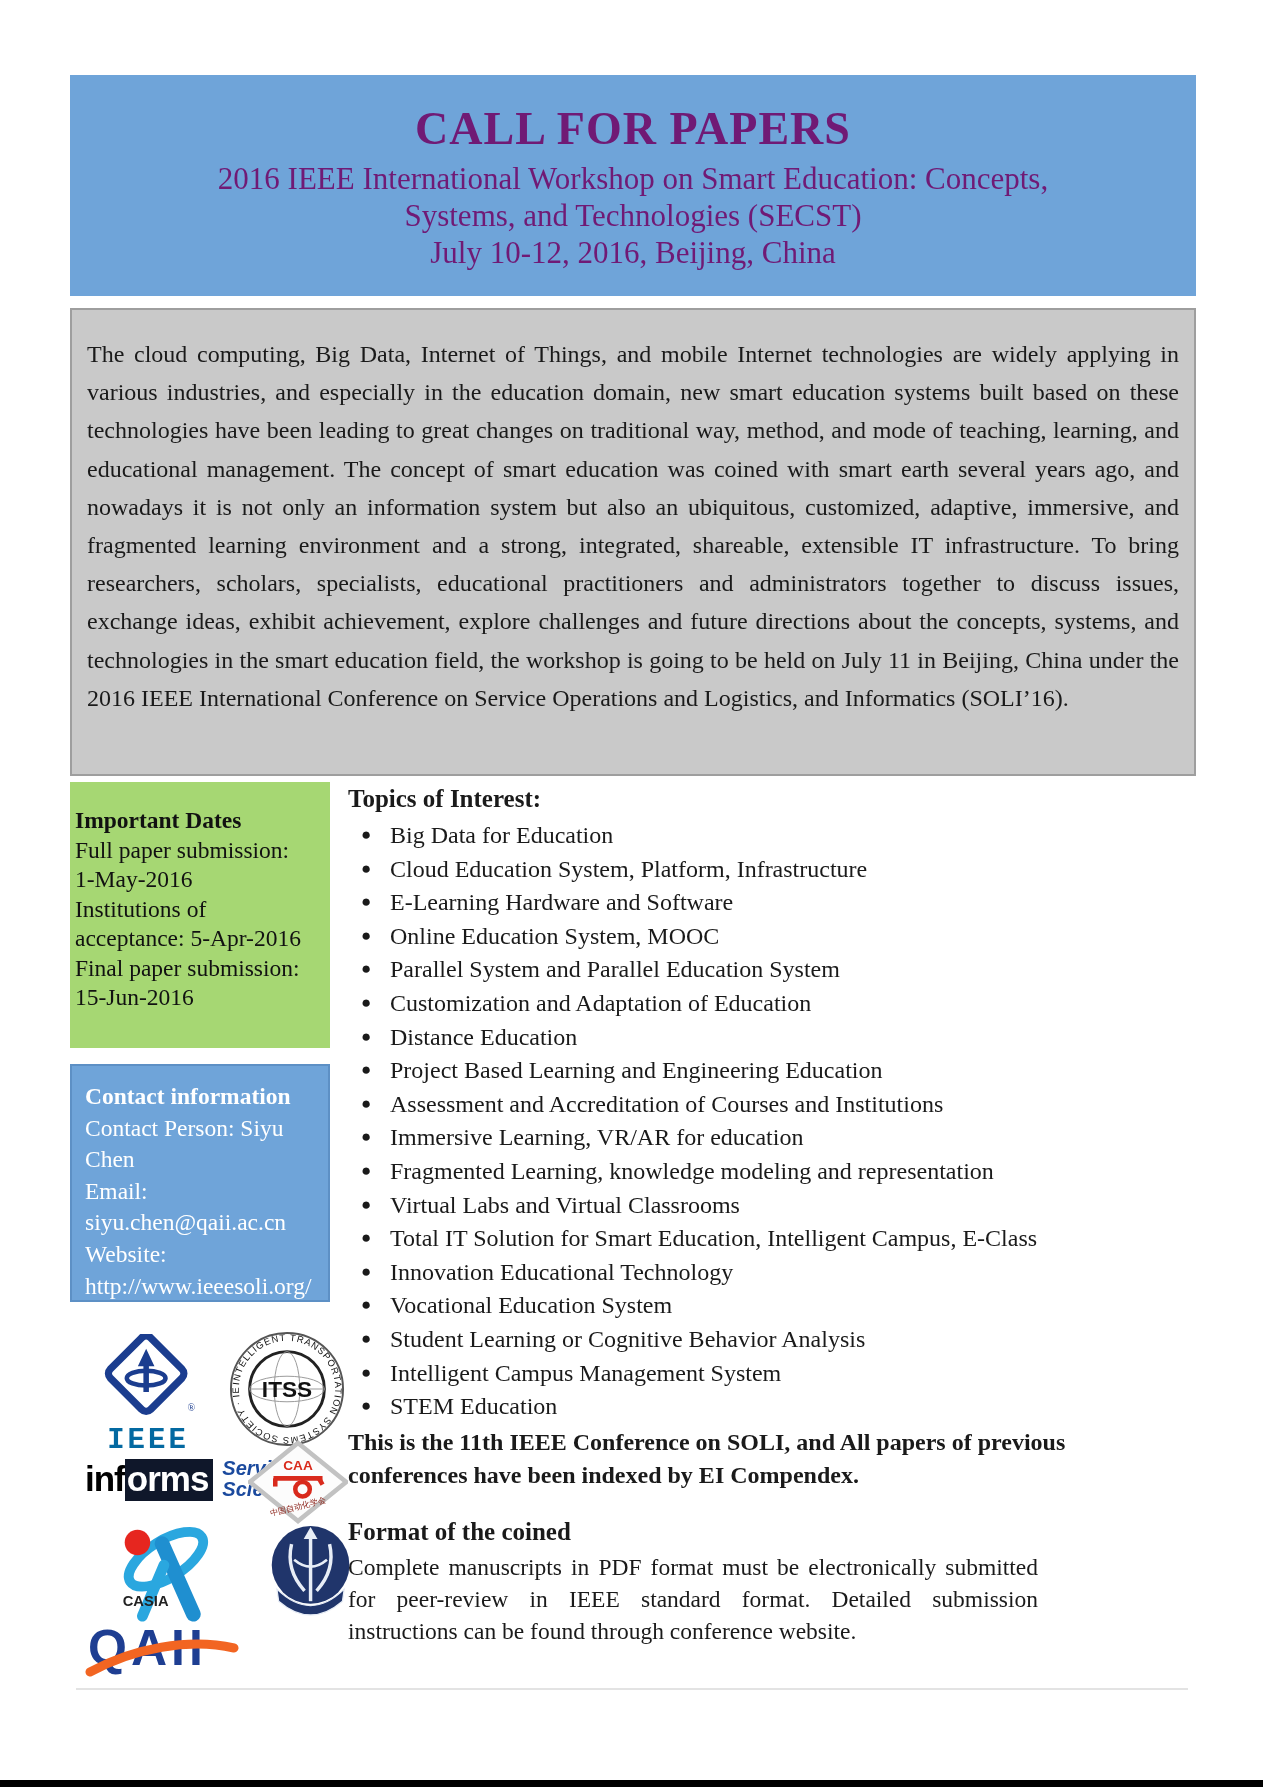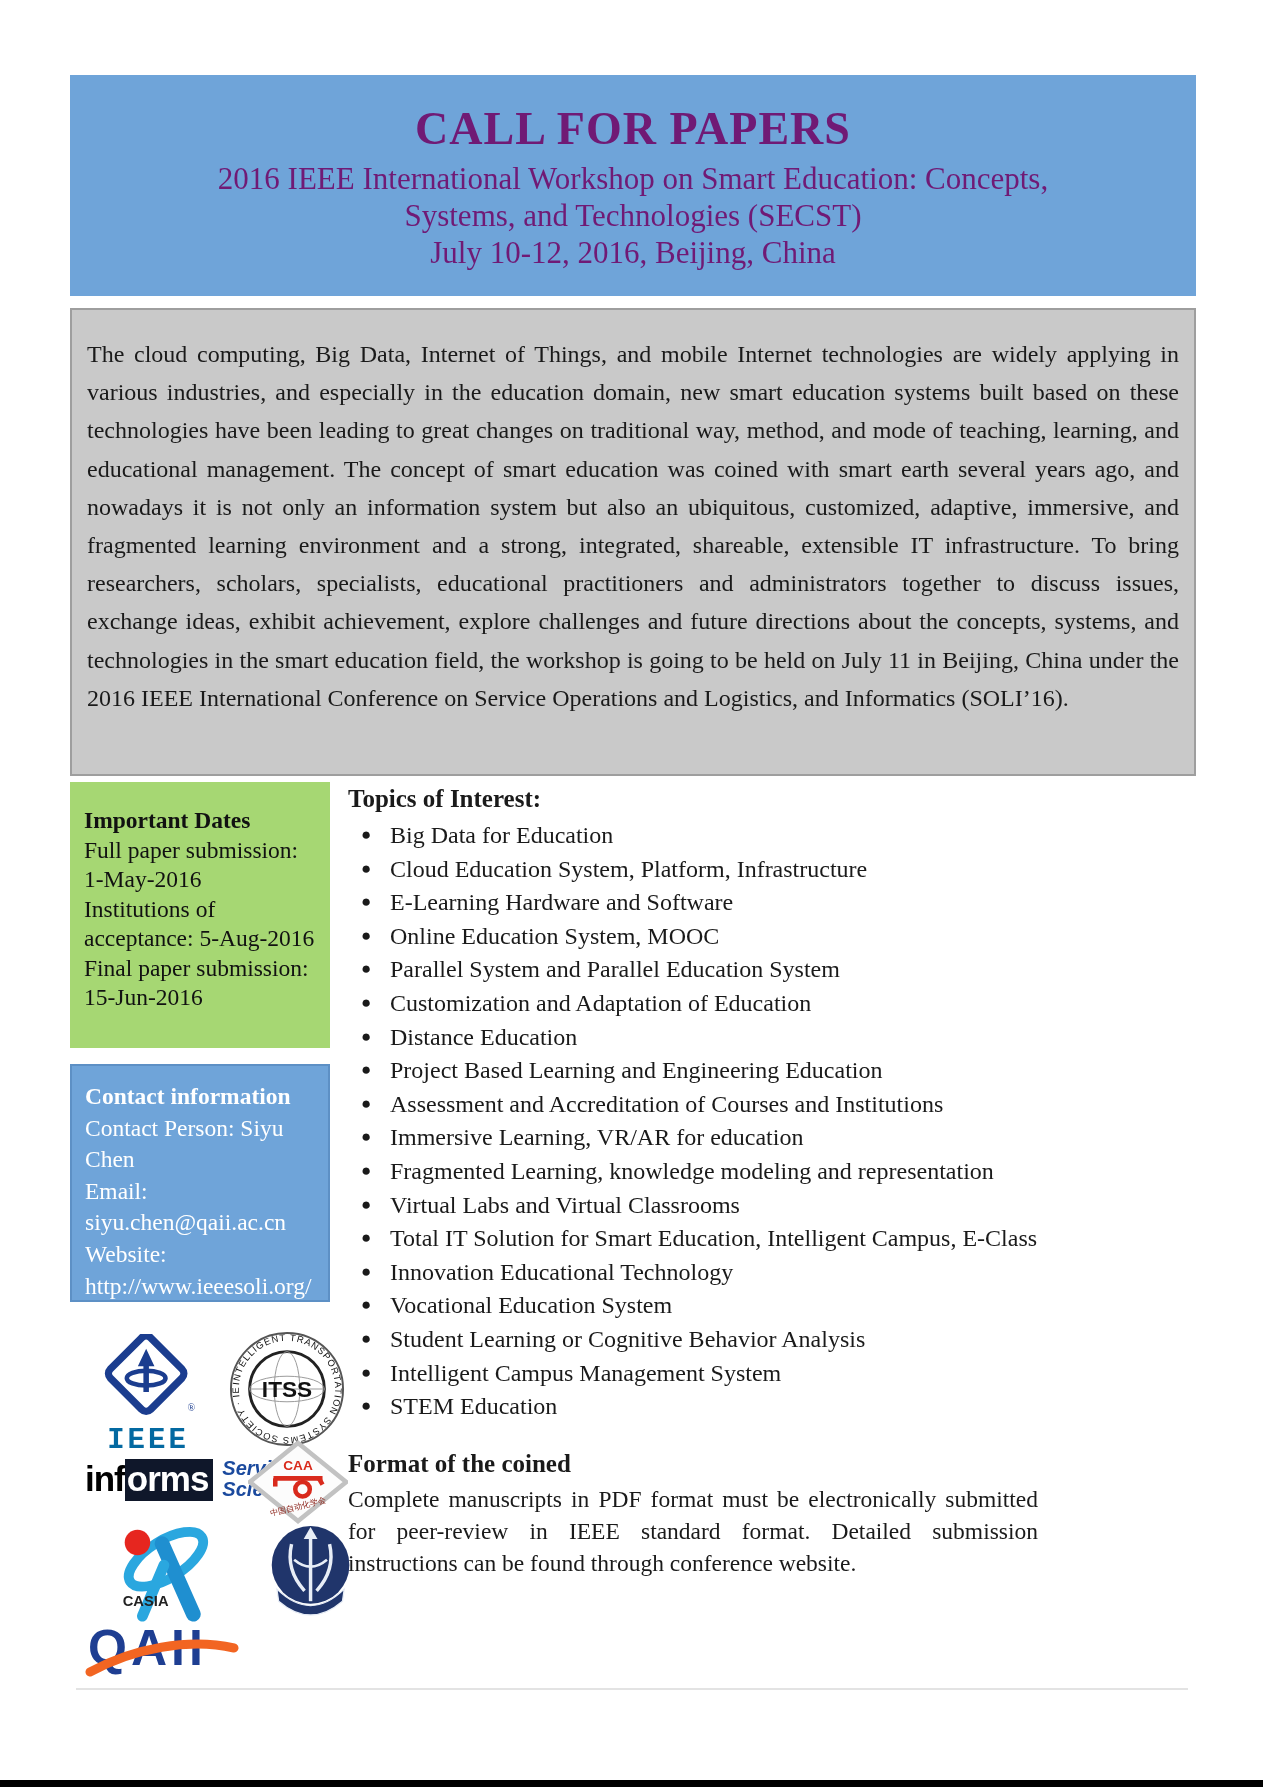--- a/index.html
+++ b/index.html
@@ -20,21 +20,21 @@
   .intro {
     position:absolute; left:70px; top:308px; width:1126px; height:468px;
     background:#c9c9c9; border:2px solid #9e9e9e; box-sizing:border-box;
     padding:25px 15px 0 15px;
   }
   .intro p { margin:0; font-size:24px; line-height:38.2px; text-align:justify; }
 
   
   .dates {
     position:absolute; left:70px; top:782px; width:260px; height:266px;
-    background:#a6d773; box-sizing:border-box; padding:24px 10px 0 14px;
+    background:#a6d773; box-sizing:border-box; padding:24px 10px 0 5px;
     font-size:23.5px; line-height:29.5px; color:#111;
   }
   .dates .box-heading { font-weight:bold; }
   .dates .box-line { white-space:nowrap; }
 
   .contact {
     position:absolute; left:70px; top:1064px; width:260px; height:238px;
     background:#6fa4d9; border:2px solid #5d90c5; box-sizing:border-box;
     padding:15px 8px 0 13px; font-size:23.5px; line-height:31.6px; color:#ffffff;
   }
@@ -96,21 +96,21 @@
   <div class="intro">
     <p>The cloud computing, Big Data, Internet of Things, and mobile Internet technologies are widely applying in various industries, and especially in the education domain, new smart education systems built based on these technologies have been leading to great changes on traditional way, method, and mode of teaching, learning, and educational management. The concept of smart education was coined with smart earth several years ago, and nowadays it is not only an information system but also an ubiquitous, customized, adaptive, immersive, and fragmented learning environment and a strong, integrated, shareable, extensible IT infrastructure. To bring researchers, scholars, specialists, educational practitioners and administrators together to discuss issues, exchange ideas, exhibit achievement, explore challenges and future directions about the concepts, systems, and technologies in the smart education field, the workshop is going to be held on July 11 in Beijing, China under the 2016 IEEE International Conference on Service Operations and Logistics, and Informatics (SOLI’16).</p>
   </div>
 
   <div class="dates">
     <div class="box-heading">Important Dates</div>
     <div>
         <div class="box-line">Full paper submission:</div>
         <div class="box-line">1-May-2016</div>
         <div class="box-line">Institutions of</div>
-        <div class="box-line">acceptance: 5-Aug-2016</div>
+        <div class="box-line">acceptance: 5-Apr-2016</div>
         <div class="box-line">Final paper submission:</div>
         <div class="box-line">15-Jun-2016</div>
       </div>
   </div>
 
   <div class="contact">
     <div class="box-heading">Contact information</div>
     <div>Contact Person: Siyu</div>
     <div>Chen</div>
     <div>Email:</div>
@@ -188,20 +188,21 @@
       </li>
         <li>
         <span class="bullet">●</span>
         <span>Intelligent Campus Management System</span>
       </li>
         <li>
         <span class="bullet">●</span>
         <span>STEM Education</span>
       </li>
       </ul>
+    <div class="notice">This is the 11th IEEE Conference on SOLI, and All papers of previous conferences have been indexed by EI Compendex.</div>
     <div class="format-heading">Format of the coined</div>
     <div class="format-body">Complete manuscripts in PDF format must be electronically submitted for peer-review in IEEE standard format. Detailed submission instructions can be found through conference website.</div>
   </div>
 
   <div class="logo logo-ieee">
     <svg viewBox="0 0 120 100">
       <rect x="27" y="12" width="62" height="62" rx="7" transform="rotate(45 58 43)" fill="none" stroke="#1b3d8f" stroke-width="8"></rect>
       <path d="M58 16 L67 35 L61 35 L61 63 L55 63 L55 35 L49 35 Z" fill="#1b3d8f"></path>
       <ellipse cx="58" cy="48" rx="21" ry="8" fill="none" stroke="#1b3d8f" stroke-width="5"></ellipse>
       <text x="103" y="84" font-size="11" fill="#1b3d8f">®</text>

